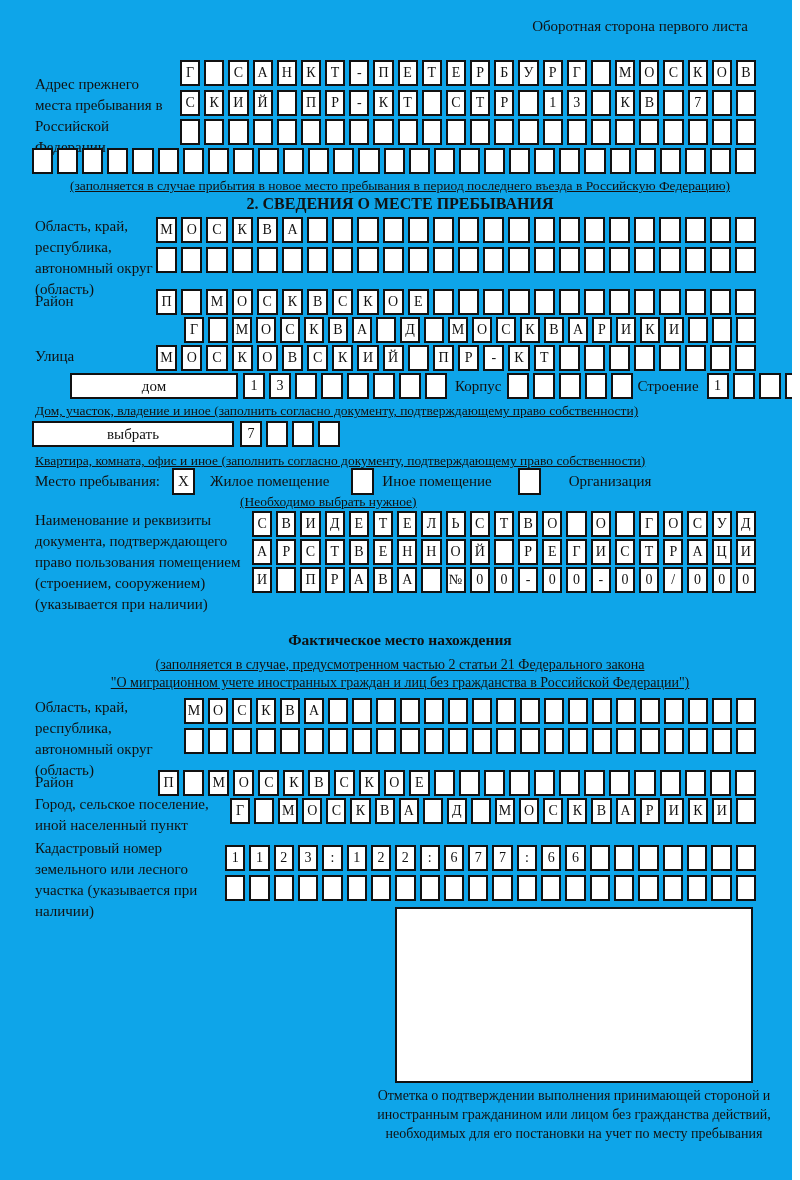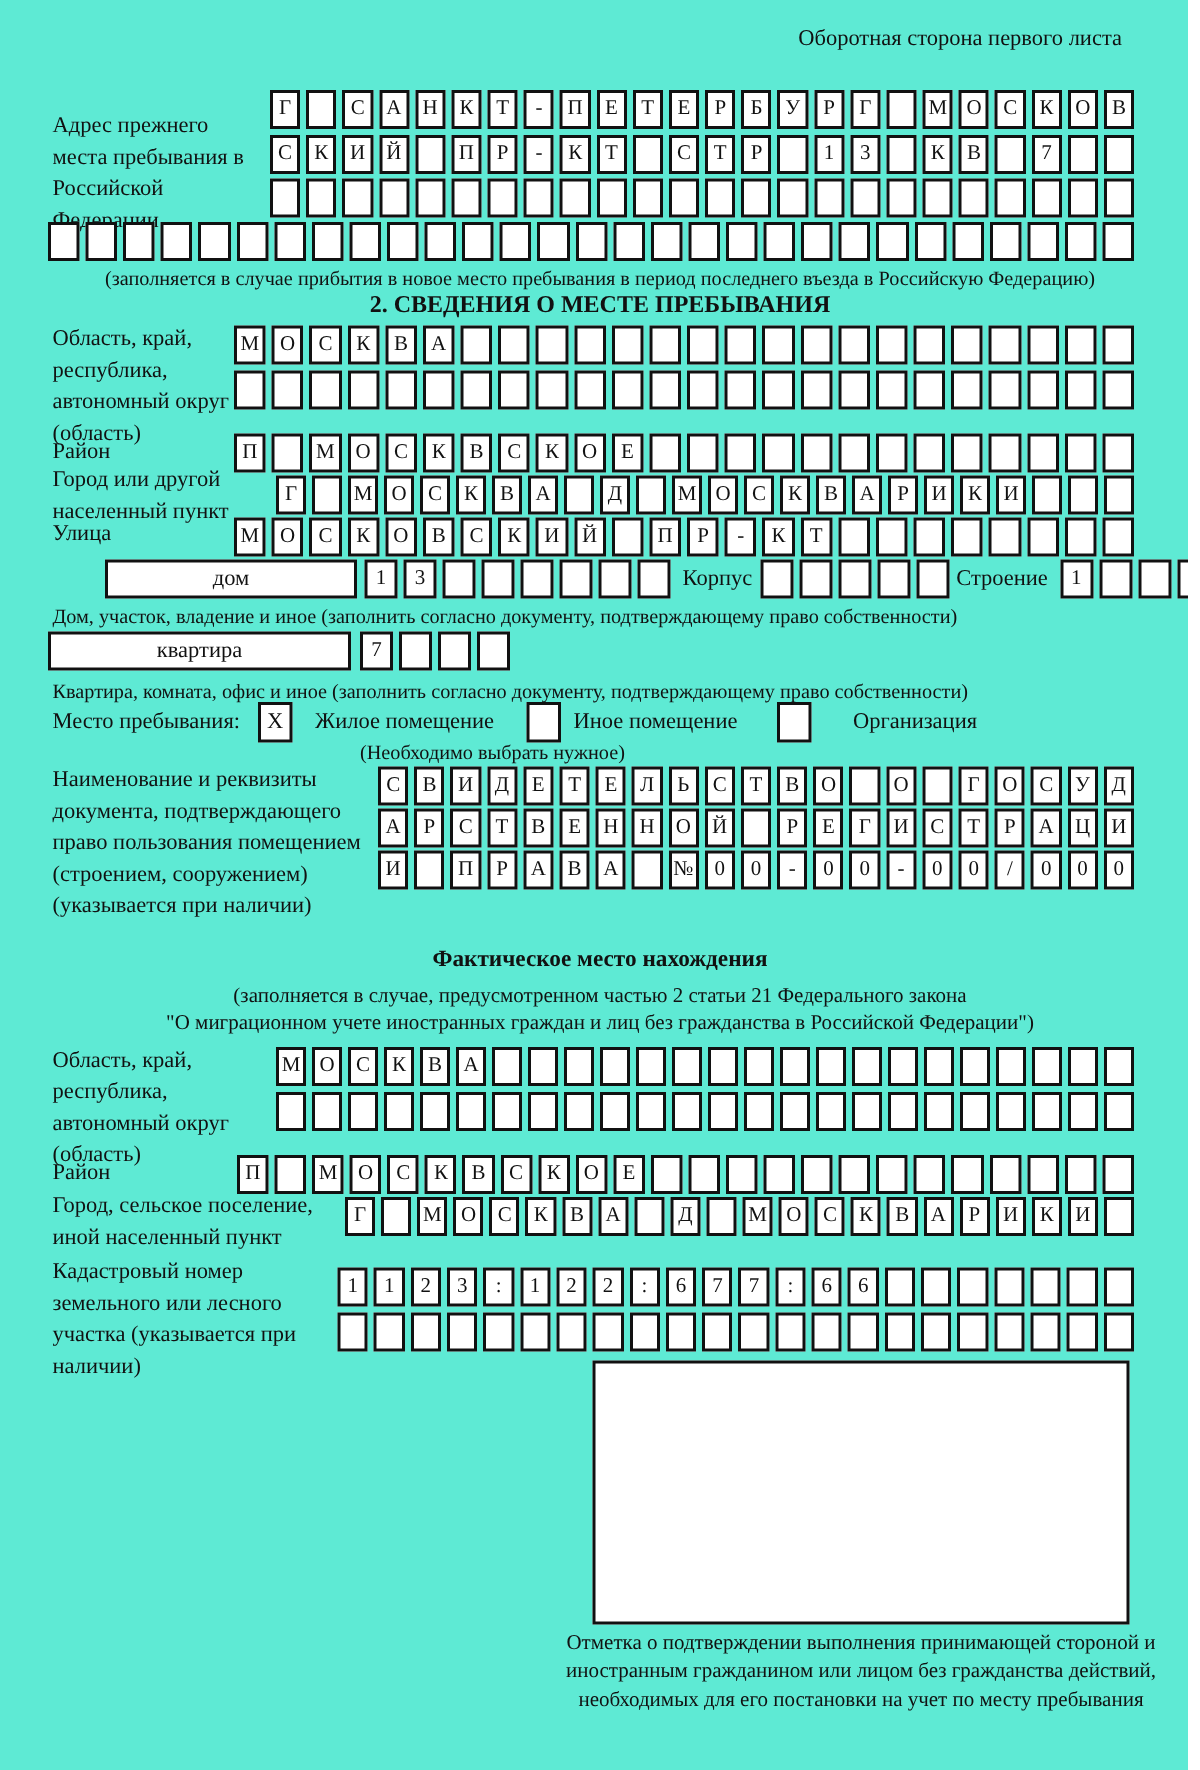--- a/index.html
+++ b/index.html
@@ -1,22 +1,22 @@
 <!DOCTYPE html>
 <html><head>
 <meta charset="utf-8">
 <style>
   html,body{margin:0;padding:0;background:#fff;}
   .sheet{
-    position:relative;width:792px;height:1180px;background:#5eead4;
+    position:relative;width:792px;height:1180px;background:#0ea5e9;
     font-family:"Liberation Serif","DejaVu Serif",serif;color:#111;overflow:hidden;
   }
   .abs{position:absolute;}
   .lbl{font-size:15px;line-height:21px;}
-  .cap{font-size:13.5px;line-height:17px;}
+  .cap{font-size:13.5px;line-height:17px;text-decoration:underline;}
   .title{font-size:16px;font-weight:bold;text-align:center;width:800px;left:0;}
   .cells{display:flex;gap:4px;}
   .cell{
     flex:1 1 0;height:22px;border:2px solid #111;background:#fff;
     display:flex;align-items:center;justify-content:center;
     font-size:14px;line-height:22px;min-width:0;
   }
   .cell.fx{flex:0 0 18px;width:18px;}
   .bigbox{
     border:2px solid #111;height:22px;display:flex;align-items:center;justify-content:center;
@@ -227,21 +227,20 @@
       <div class="cell"></div>
       <div class="cell"></div>
       <div class="cell"></div>
       <div class="cell"></div>
       <div class="cell"></div>
       <div class="cell"></div>
       <div class="cell"></div>
       <div class="cell"></div>
     </div>
 
-  <div class="abs lbl" style="top:310px;left:35px;width:155px;">Город или другой населенный пункт</div>
   <div class="abs cells" style="top:317px;left:184px;width:572px;">
       <div class="cell">Г</div>
       <div class="cell"></div>
       <div class="cell">М</div>
       <div class="cell">О</div>
       <div class="cell">С</div>
       <div class="cell">К</div>
       <div class="cell">В</div>
       <div class="cell">А</div>
       <div class="cell"></div>
@@ -314,21 +313,21 @@
     <div class="cells" style="margin-left:8px;">
         <div class="cell fx">1</div>
         <div class="cell fx"></div>
         <div class="cell fx"></div>
         <div class="cell fx"></div>
       </div>
   </div>
   <div class="abs cap" style="top:402px;left:35px;width:730px;">Дом, участок, владение и иное (заполнить согласно документу, подтверждающему право собственности)</div>
 
   <div class="abs" style="top:421px;left:32px;display:flex;align-items:center;">
-    <div class="bigbox" style="width:198px;flex:0 0 198px;">квартира</div>
+    <div class="bigbox" style="width:198px;flex:0 0 198px;">выбрать</div>
     <div class="cells" style="margin-left:6px;">
         <div class="cell fx">7</div>
         <div class="cell fx"></div>
         <div class="cell fx"></div>
         <div class="cell fx"></div>
       </div>
   </div>
   <div class="abs cap" style="top:452px;left:35px;width:730px;">Квартира, комната, офис и иное (заполнить согласно документу, подтверждающему право собственности)</div>
 
   <div class="abs stayrow" style="top:468px;left:35px;justify-content:space-between;">

